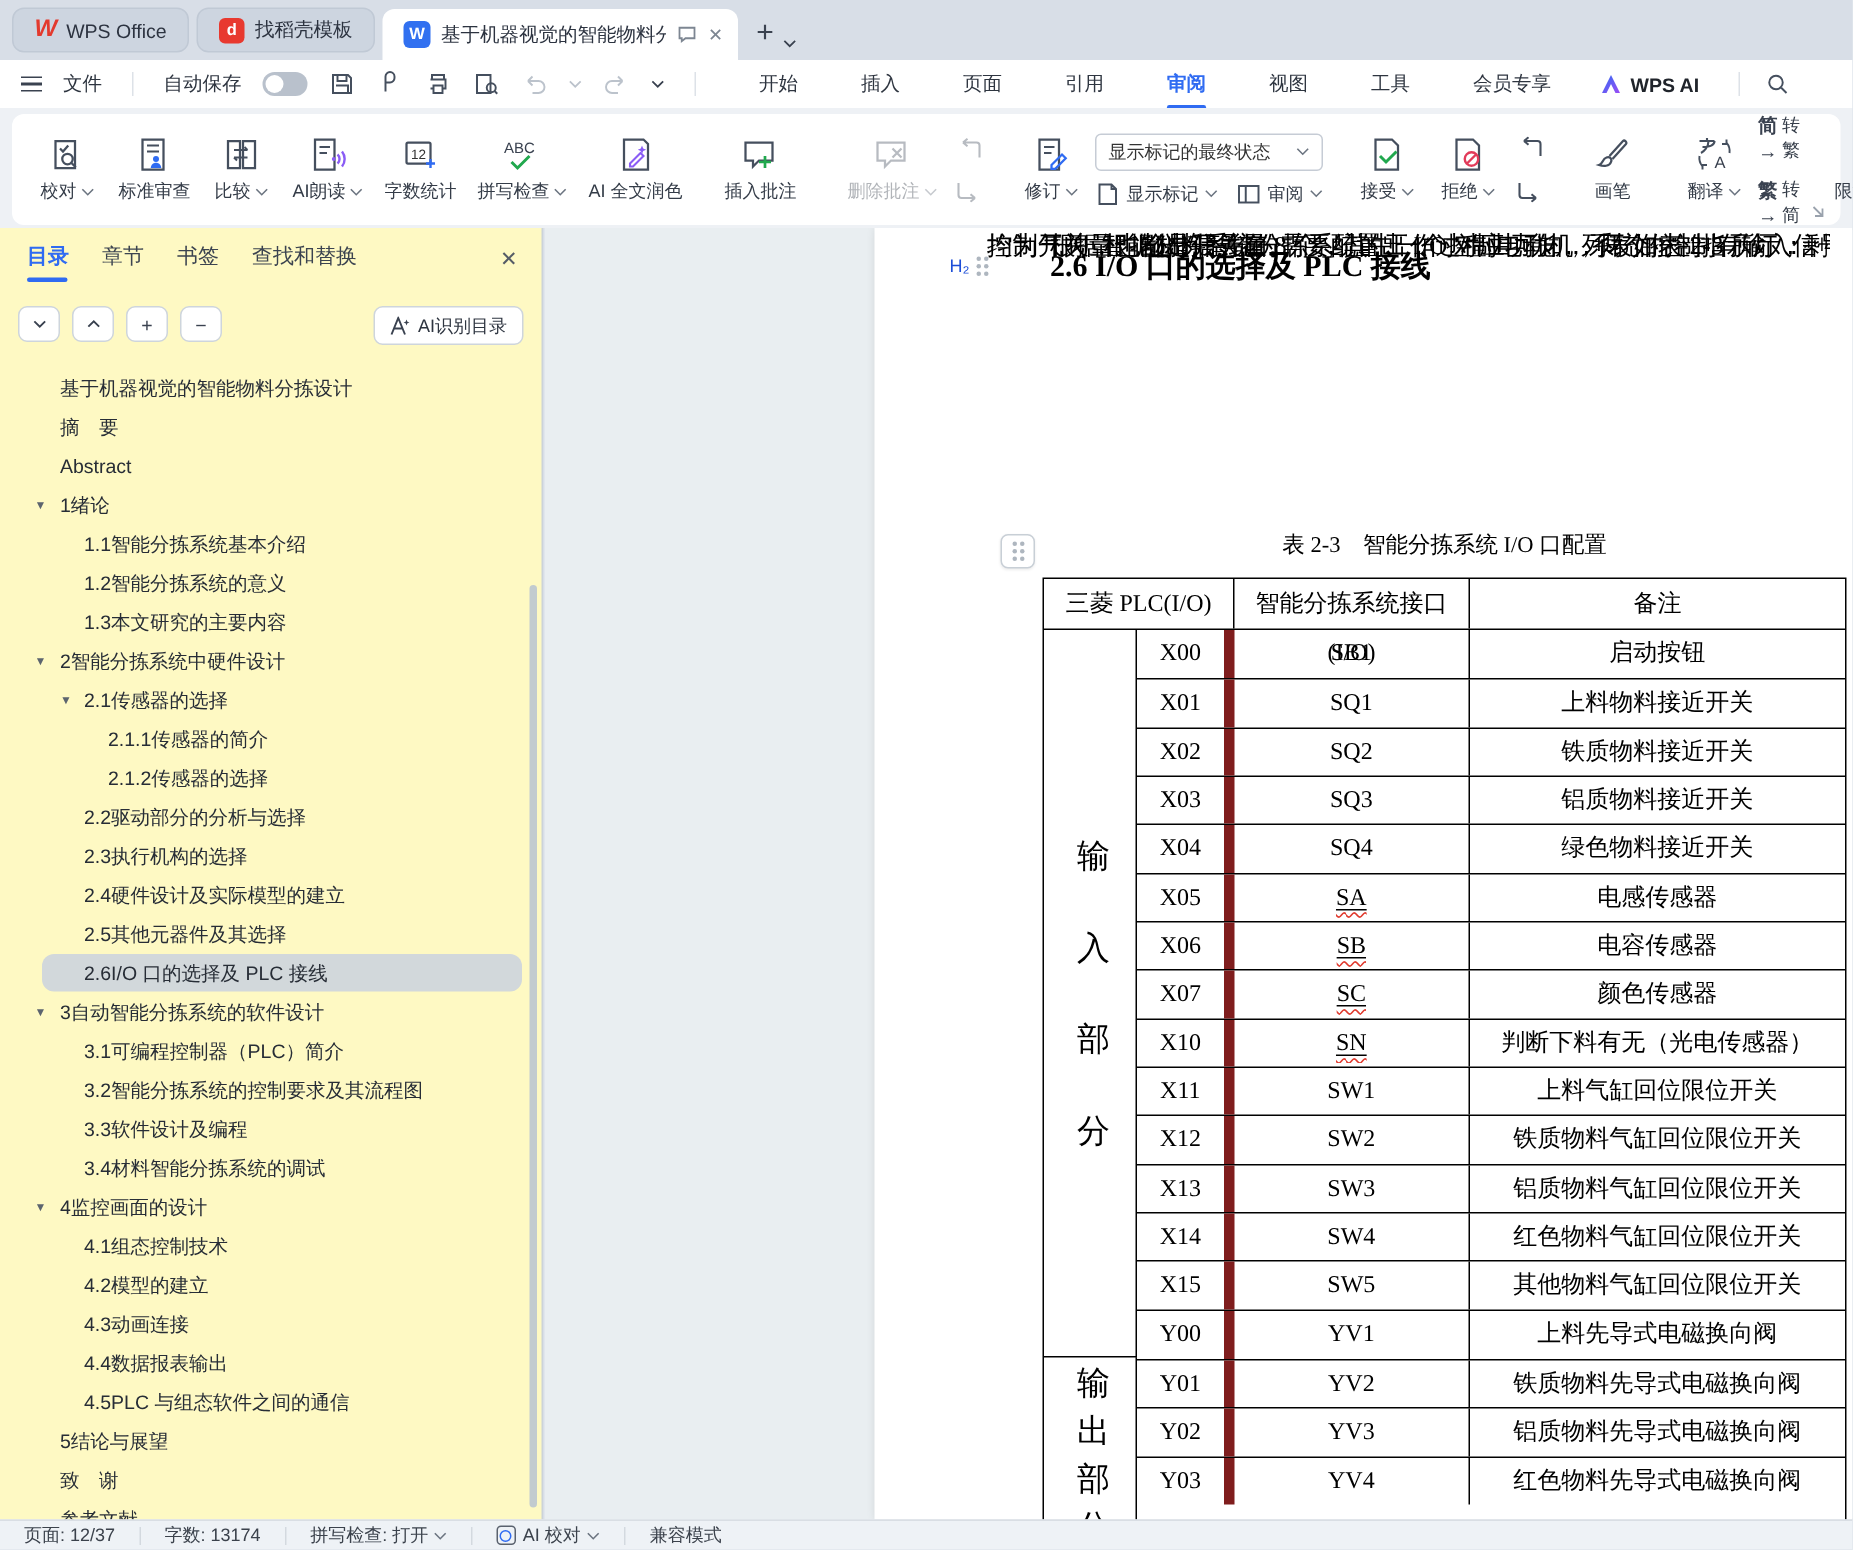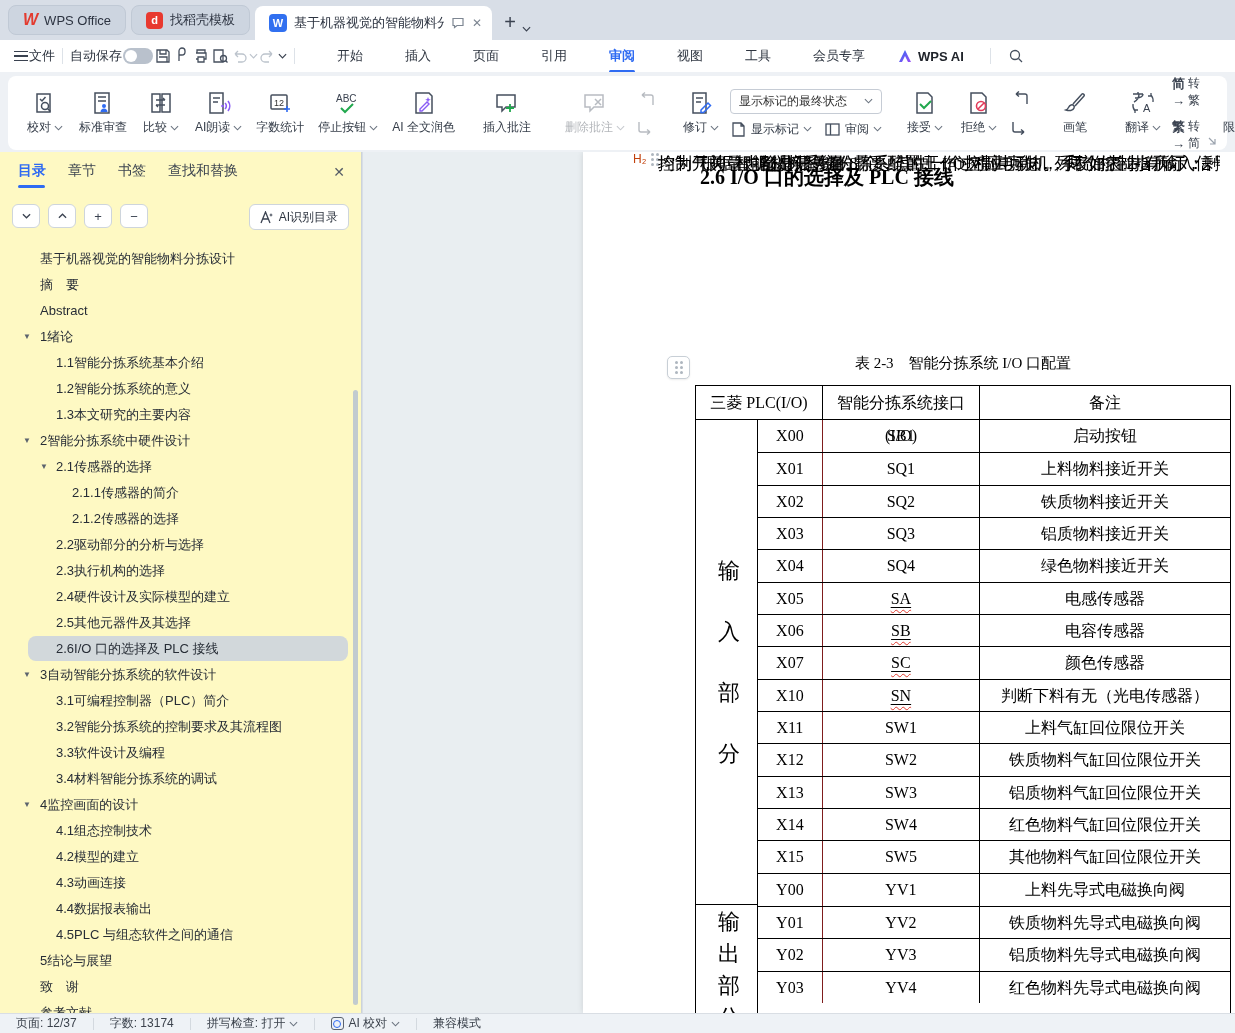--- a/index.html
+++ b/index.html
@@ -15,21 +15,21 @@
   .wps-logo { color:#e33a2e; font-weight:bold; font-size:16px; font-style:italic; letter-spacing:-1px; }
   .docer-logo { width:17px; height:17px; border-radius:4px; background:#e8392f; color:#fff; font-size:11px; font-weight:bold; display:flex; align-items:center; justify-content:center; }
   .wfile-logo { width:18px; height:18px; border-radius:4px; background:#3170f0; color:#fff; font-size:11px; font-weight:bold; display:flex; align-items:center; justify-content:center; }
   .tab-title { max-width:150px; white-space:nowrap; overflow:hidden; }
   .tab-ico { color:#7d8692; font-size:12px; }
   .tab-plus { font-size:20px; color:#3a4250; margin:0 6px 6px 12px; }
   .tab-more { margin-bottom:8px; }
 
   
   .menubar { position:absolute; left:0; top:40px; width:1235px; height:32px; background:#fff; display:flex; align-items:center; font-size:13px; color:#2e3540; }
-  .mb-left { display:flex; align-items:center; gap:1px; padding-left:14px; }
+  .mb-left { display:flex; align-items:center; gap:14px; padding-left:14px; }
   .hamb { display:inline-block; width:14px; }
   .hamb i { display:block; height:1.5px; background:#3a4250; margin:3px 0; }
   .vdiv { width:1px; height:16px; background:#dde2e8; margin:0 6px; }
   .toggle { width:30px; height:16px; border-radius:8px; background:#b9c1cc; position:relative; }
   .toggle::after { content:""; position:absolute; left:2px; top:2px; width:12px; height:12px; border-radius:50%; background:#fff; }
   .mb-ico { width:18px; height:18px; color:#454f5e; }
   .mb-ico.dis { color:#bcc3cc; }
   .menus { display:flex; align-items:center; gap:38px; margin-left:34px; }
   .menu-item { position:relative; padding:6px 2px; }
   .menu-item.active { color:#2f6bf2; font-weight:bold; }
@@ -73,21 +73,21 @@
   .toc-item .arrow { position:absolute; font-size:8px; color:#5c646e; top:0; }
   .toc-item[data-level="0"] { padding-left:40px; } .toc-item[data-level="0"] .arrow { left:23px; }
   .toc-item[data-level="1"] { padding-left:56px; } .toc-item[data-level="1"] .arrow { left:40px; }
   .toc-item[data-level="2"] { padding-left:72px; } .toc-item[data-level="2"] .arrow { left:56px; }
   .toc-label { position:relative; }
   .sb-scrollbar { position:absolute; right:3px; top:238px; width:5px; height:615px; border-radius:3px; background:#c2cbcf; }
 
   
   .docarea { position:absolute; left:363px; top:152px; width:872px; height:861px; background:#e9eef1; overflow:hidden; }
   .page { position:absolute; left:220px; top:0; width:680px; height:861px; background:#fff; box-shadow:0 0 6px rgba(0,0,0,.12); font-family:"Liberation Serif","DejaVu Serif",serif; color:#000; }
-  .h2-marker { position:absolute; left:50px; top:0; display:flex; align-items:center; gap:5px; color:#c2410c; font-family:"Liberation Sans",sans-serif; font-size:12px; }
+  .h2-marker { position:absolute; left:50px; top:18px; display:flex; align-items:center; gap:5px; color:#1d4ed8; font-family:"Liberation Sans",sans-serif; font-size:12px; }
   .drag-dots { display:grid; grid-template-columns:repeat(2,3px); grid-gap:2px; }
   .drag-dots i { width:3px; height:3px; border-radius:50%; background:#aeb6bf; }
   .doc-heading { position:absolute; left:117px; top:12px; font-size:20px; font-weight:bold; white-space:nowrap; }
   .doc-line { position:absolute; left:75px; width:562px; font-size:17px; white-space:nowrap; overflow:hidden; }
   .doc-line[data-ind="1"] { padding-left:42px; }
   .doc-line[data-ind="2"] { padding-left:78px; }
   .tbl-title { position:absolute; left:112px; top:202px; width:536px; text-align:center; font-size:15px; white-space:nowrap; }
   .tbl-handle { position:absolute; left:84px; top:204px; width:23px; height:23px; border:1px solid #c8cfd6; border-radius:5px; background:#fff; display:flex; align-items:center; justify-content:center; box-shadow:0 1px 2px rgba(0,0,0,.08); font-family:"Liberation Sans",sans-serif; }
 
   .tbl { position:absolute; left:112px; top:233px; width:536px; }
@@ -102,21 +102,21 @@
   .gcell.input { height:485px; border-bottom:1px solid #000; }
   .gcell.output { height:129px; }
   .gtext { width:17px; word-break:break-all; }
   .gcell.input .gtext { line-height:61px; }
   .gcell.output .gtext { line-height:32px; }
   .rows { width:473px; }
   .trow { display:flex; height:32.33px; }
   .trow + .trow { border-top:1px solid #000; }
   .sec-in { border-bottom:1px solid #000; }
   .tc { line-height:31px; text-align:center; font-size:16px; overflow:hidden; white-space:nowrap; }
-  .tc.code { width:65px; border-right:1px solid #7f1d1d; }
+  .tc.code { width:65px; border-right:7px solid #7f1d1d; }
   .tc.intf { width:157px; border-right:1px solid #000; }
   .tc.remark { width:250px; }
   .uouter[data-u="1"] { text-decoration:underline wavy #e03a2e; text-decoration-thickness:1px; text-underline-offset:5px; }
   .uouter[data-u="1"] .uin { text-decoration:underline solid #000; text-decoration-thickness:1px; text-underline-offset:3px; }
 
   
   .statusbar { position:absolute; left:0; top:1013px; width:1235px; height:20px; background:#eef2f6; border-top:1px solid #d9dee4; display:flex; align-items:center; gap:10px; padding-left:16px; font-size:12px; color:#3b424c; }
   .sdiv { width:1px; height:12px; background:#d3d9df; margin:0 6px; }
   .sitem { display:flex; align-items:center; gap:4px; }
   .aiproof-ico { width:13px; height:13px; border:1.3px solid #5a626e; border-radius:3px; position:relative; }
@@ -292,21 +292,21 @@
           <span class="rlabel">
               <span>字数统计</span>
             </span>
         </div>
         <div class="rbtn">
           <svg class="ric" viewBox="0 0 26 26">
               <text x="1" y="12" font-size="10" fill="#3a4250" font-family="Liberation Sans,sans-serif">ABC</text>
               <path d="M6 18l4 4 8-8" fill="none" stroke="#21a84e" stroke-width="2"></path>
             </svg>
           <span class="rlabel">
-              <span>停止按钮</span>
+              <span>拼写检查</span>
               <svg class="chev" viewBox="0 0 10 6">
                 <path d="M1 1l4 4 4-4" fill="none" stroke="#6b7480" stroke-width="1.2"></path>
               </svg>
             </span>
         </div>
         <div class="rbtn">
           <svg class="ric" viewBox="0 0 26 26">
               <path d="M5 3h13l3 3v17H5z" fill="none" stroke="currentColor" stroke-width="1.5"></path>
               <path d="M9 19l7-7 2 2-7 7H9z" fill="none" stroke="#8a5cf5" stroke-width="1.4"></path>
               <path d="M17 7l.8 2 2 .8-2 .8-.8 2-.8-2-2-.8 2-.8z" fill="#8a5cf5"></path>

